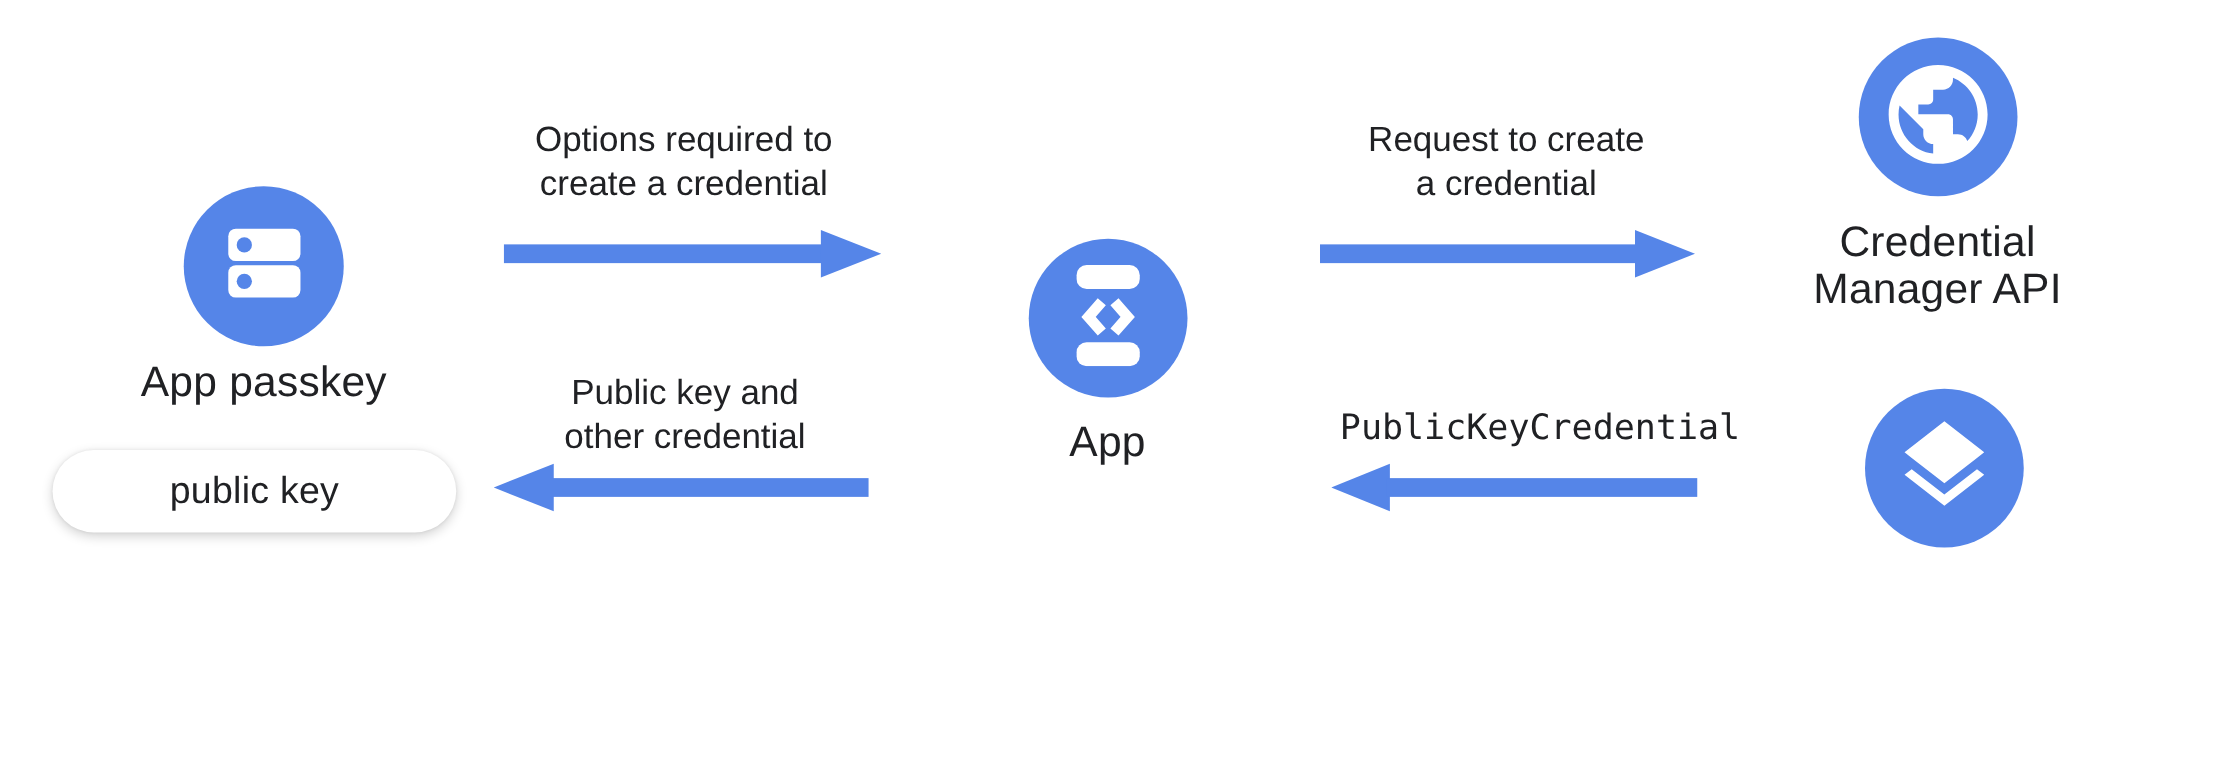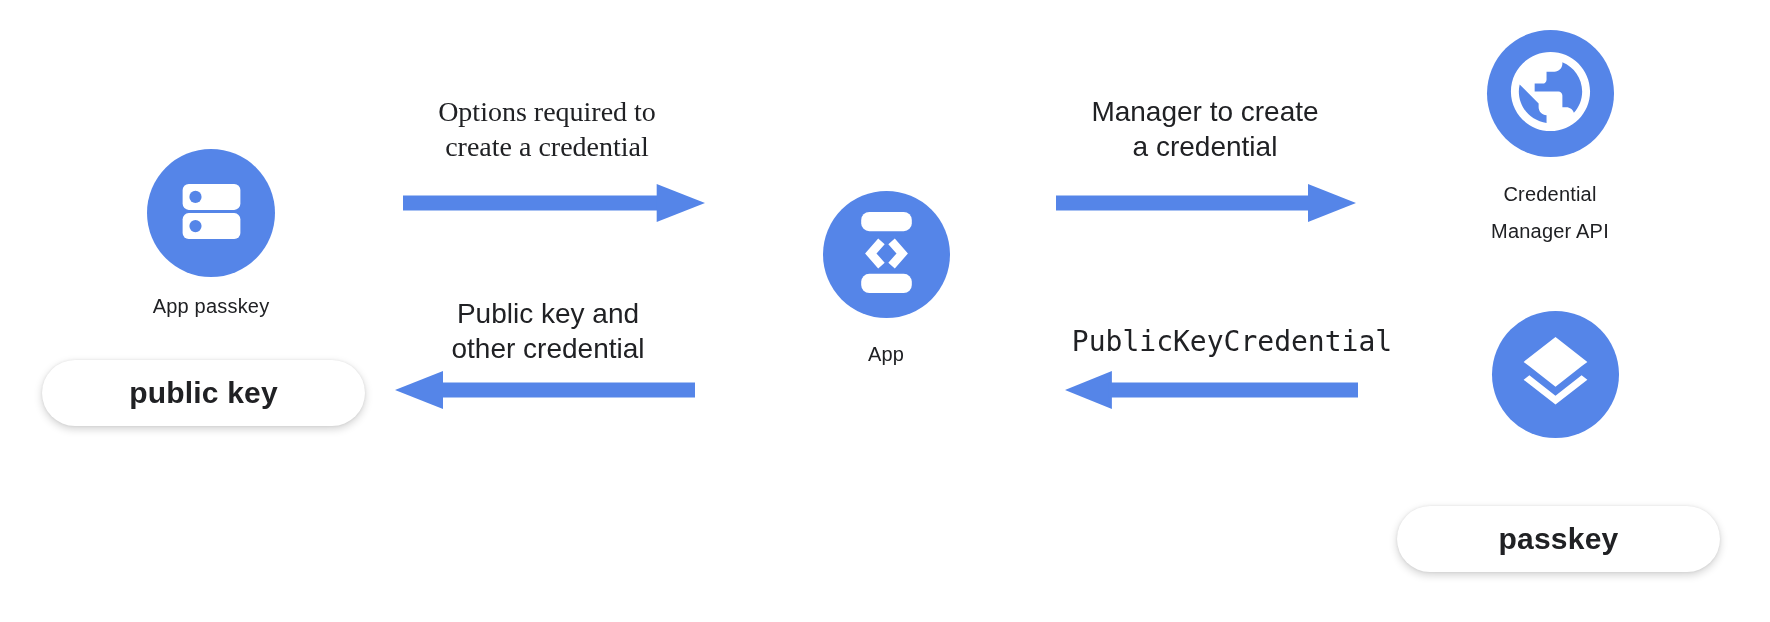--- a/index.html
+++ b/index.html
@@ -16,21 +16,21 @@
 
   .node-circle {
     border-radius: 50%;
     background: #5585E8;
     display: flex;
     align-items: center;
     justify-content: center;
   }
   .node-label {
     text-align: center;
-    font-size: 20px;
+    font-size: 34px;
     font-weight: 500;
     line-height: 37px;
     white-space: pre-line;
     letter-spacing: 0.2px;
   }
   .caption {
     text-align: center;
     font-size: 28px;
     font-weight: 400;
     line-height: 35px;
@@ -43,21 +43,21 @@
     white-space: nowrap;
   }
   .pill {
     background: #ffffff;
     border-radius: 34px;
     box-shadow: 0 3px 9px rgba(0,0,0,0.18), 0 0 3px rgba(0,0,0,0.08);
     display: flex;
     align-items: center;
     justify-content: center;
     font-size: 30px;
-    font-weight: 700;
+    font-weight: 400;
     letter-spacing: 0.2px;
   }
   .arrow svg { display: block; width: 100%; height: 100%; }
   .arrow-fill { fill: #5585E8; }
   .icon-white { fill: #ffffff; }
   .icon-hole { fill: #5585E8; }
   .chevron { fill: none; stroke: #ffffff; stroke-width: 8.5; stroke-linecap: butt; stroke-linejoin: miter; }
 </style>
 </head>
 <body>
@@ -72,21 +72,21 @@
         <circle class="icon-hole" cx="7" cy="7.45" r="1.9"></circle>
         <circle class="icon-hole" cx="7" cy="16.55" r="1.9"></circle>
       </svg>
     </span>
   </div>
   <div class="abs node-label" style="left:61px; top:288px; width:300px;">App passkey</div>
   <div class="abs pill" style="left:42px; top:360px; width:323px; height:66px;">
     <span>public key</span>
   </div>
 
-  <div class="abs caption" style="left:372px; top:94px; width:350px;font-family:Liberation Serif, serif;">Options required to
+  <div class="abs caption" style="left:372px; top:94px; width:350px;">Options required to
 create a credential</div>
   <div class="abs arrow" style="left:403px; top:183px; width:302px; height:40px;">
     <svg viewBox="0 0 300 40" preserveAspectRatio="none">
       <rect class="arrow-fill" x="0" y="12.5" width="255" height="15"></rect>
       <polygon class="arrow-fill" points="252,1 300,20 252,39"></polygon>
     </svg>
   </div>
 
   <div class="abs node-circle" style="left:823px; top:191px; width:127px; height:127px;">
     <span>
@@ -102,21 +102,21 @@
 
   <div class="abs caption" style="left:373px; top:296px; width:350px;">Public key and
 other credential</div>
   <div class="abs arrow" style="left:395px; top:370px; width:300px; height:40px;">
     <svg viewBox="0 0 300 40" preserveAspectRatio="none">
       <polygon class="arrow-fill" points="48,1 0,20 48,39"></polygon>
       <rect class="arrow-fill" x="45" y="12.5" width="255" height="15"></rect>
     </svg>
   </div>
 
-  <div class="abs caption" style="left:1030px; top:94px; width:350px;">Manager to create
+  <div class="abs caption" style="left:1030px; top:94px; width:350px;">Request to create
 a credential</div>
   <div class="abs arrow" style="left:1056px; top:183px; width:300px; height:40px;">
     <svg viewBox="0 0 300 40" preserveAspectRatio="none">
       <rect class="arrow-fill" x="0" y="12.5" width="255" height="15"></rect>
       <polygon class="arrow-fill" points="252,1 300,20 252,39"></polygon>
     </svg>
   </div>
 
   <div class="abs node-circle" style="left:1487px; top:30px; width:127px; height:127px;">
     <span>
@@ -136,17 +136,14 @@
     </svg>
   </div>
 
   <div class="abs node-circle" style="left:1492px; top:311px; width:127px; height:127px;">
     <span>
       <svg width="85" height="85" viewBox="0 0 24 24">
         <path class="icon-white" d="M11.99 18.54l-7.37-5.73L3 14.07l9 7 9-7-1.63-1.27-7.38 5.74zM12 16l7.36-5.73L21 9l-9-7-9 7 1.63 1.27L12 16z"></path>
       </svg>
     </span>
   </div>
-  <div class="abs pill" style="left:1397px; top:506px; width:323px; height:66px;">
-    <span>passkey</span>
-  </div>
 
 </div>
 
 </body></html>

